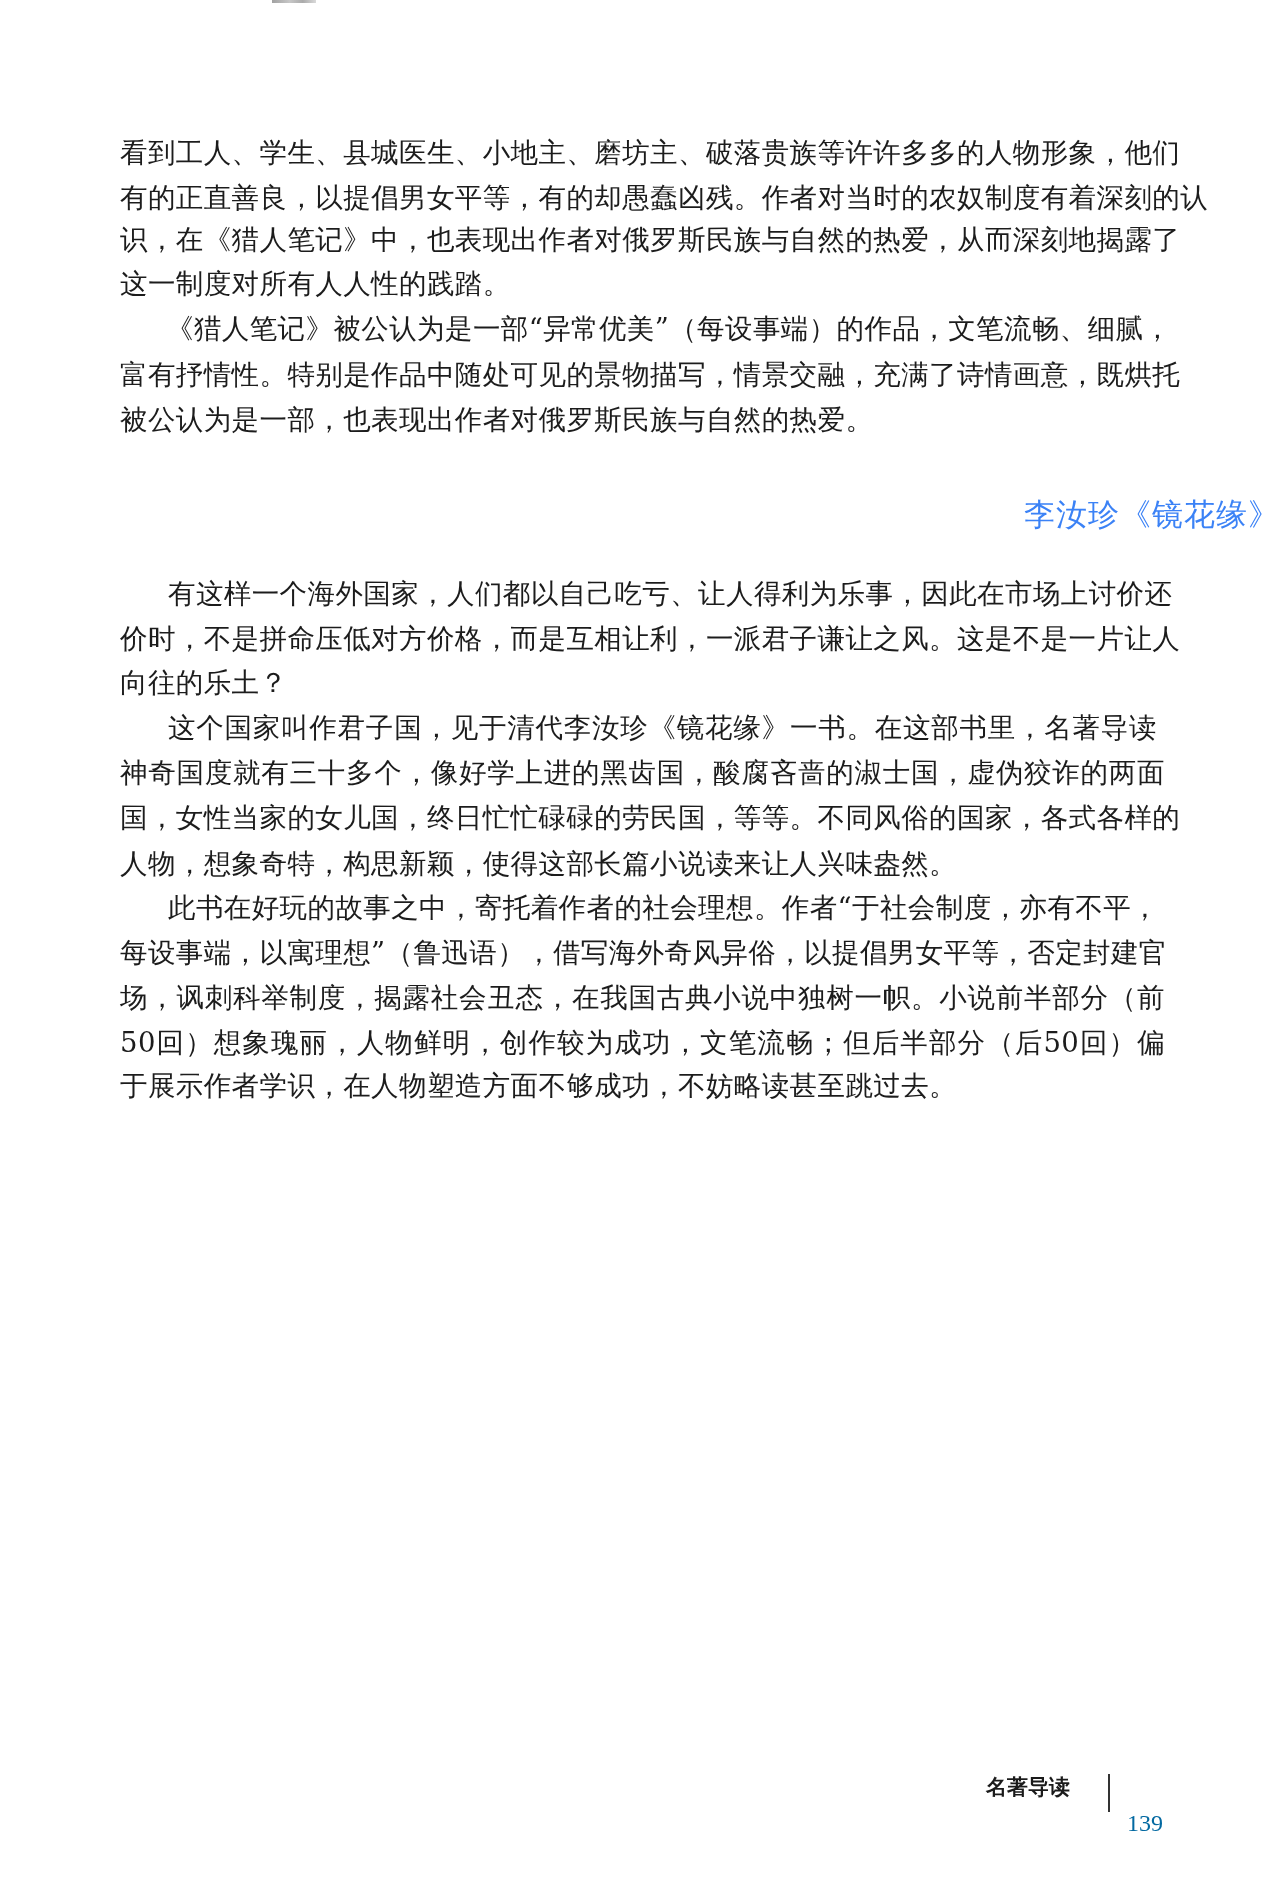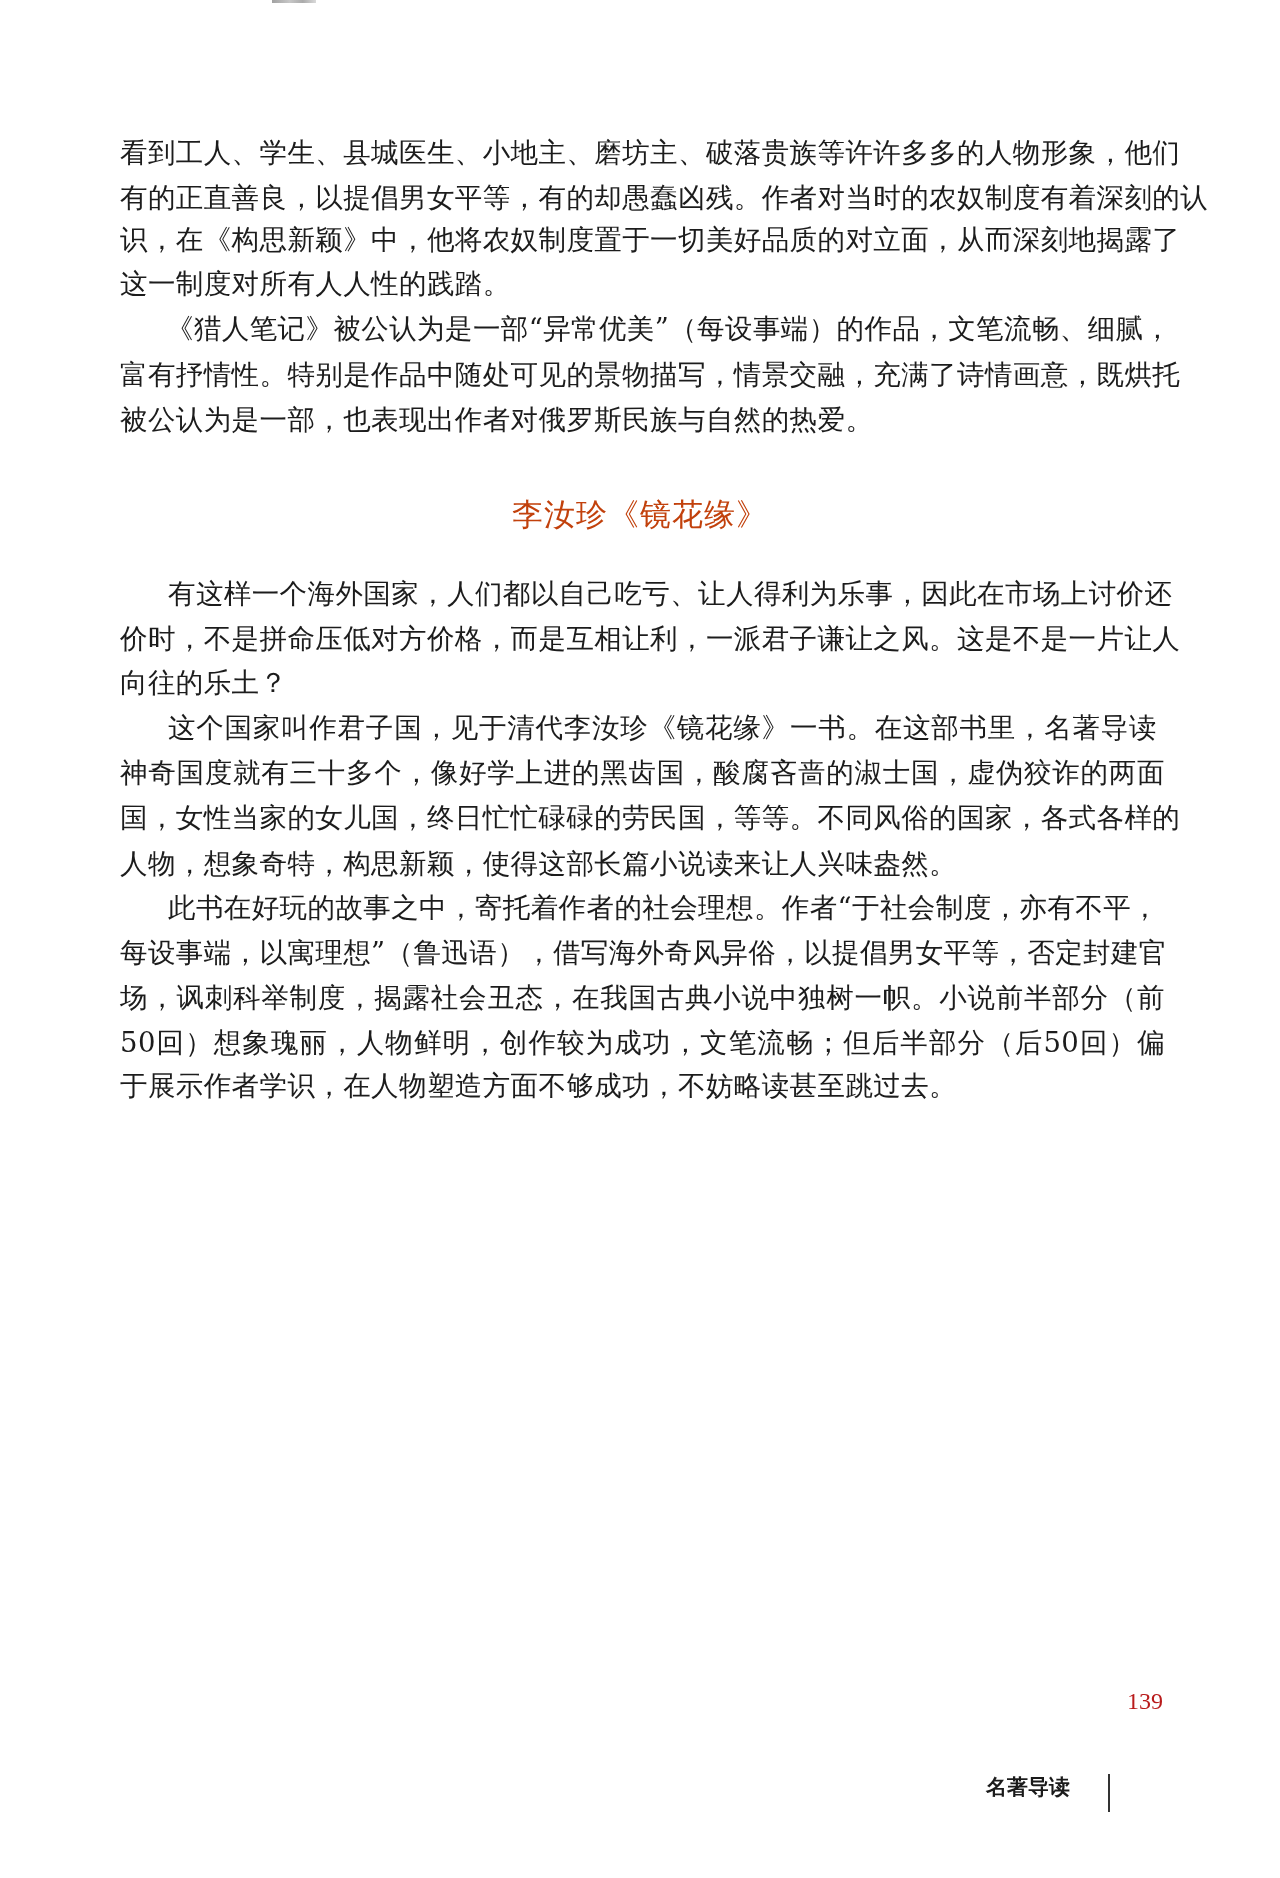--- a/index.html
+++ b/index.html
@@ -17,49 +17,49 @@
   .line {
     position: absolute; left: 120px; width: 1045px;
     font-size: 27.5px; line-height: 34px; height: 34px;
     white-space: nowrap; letter-spacing: 0.4px;
     text-align: justify; text-align-last: justify;
   }
   .line.last { text-align-last: left; }
   .line.indent { left: 168px; width: 989px; }
   .heading {
     position: absolute; left: 0; width: 1280px; top: 494px;
-    text-align: center; font-size: 31px; line-height: 40px;
-    letter-spacing: 1px; color: #c2410c;
+    text-align: right; font-size: 31px; line-height: 40px;
+    letter-spacing: 1px; color: #3b82f6;
   }
   .footer-label {
     position: absolute; left: 986px; top: 1774px;
     font-size: 21px; line-height: 26px; color: #1a1a1a; font-weight: bold;
   }
   .footer-rule {
     position: absolute; left: 1108px; top: 1774px; width: 1.5px; height: 38px;
     background: #333;
   }
   .footer-page {
-    position: absolute; left: 1127px; top: 1687px;
+    position: absolute; left: 1127px; top: 1809px;
     font-family: "Liberation Serif", serif;
-    font-size: 24px; line-height: 28px; color: #b91c1c; text-align: center;
+    font-size: 24px; line-height: 28px; color: #0369a1; text-align: center;
   }
 </style>
 </head>
 <body>
 
 <div class="scan-mark"></div>
 
 <div class="page">
 
   <div>
     <div>
       <div class="line" style="top:135px">看到工人、学生、县城医生、小地主、磨坊主、破落贵族等许许多多的人物形象，他们</div>
       <div class="line" style="top:180px">有的正直善良，以提倡男女平等，有的却愚蠢凶残。作者对当时的农奴制度有着深刻的认</div>
-      <div class="line" style="top:222px">识，在《构思新颖》中，他将农奴制度置于一切美好品质的对立面，从而深刻地揭露了</div>
+      <div class="line" style="top:222px">识，在《猎人笔记》中，也表现出作者对俄罗斯民族与自然的热爱，从而深刻地揭露了</div>
       <div class="line last" style="top:266px">这一制度对所有人人性的践踏。</div>
     </div>
     <div>
       <div class="line indent" style="top:311px; left:166px; width:999px;">《猎人笔记》被公认为是一部“异常优美”（每设事端）的作品，文笔流畅、细腻，</div>
       <div class="line" style="top:357px">富有抒情性。特别是作品中随处可见的景物描写，情景交融，充满了诗情画意，既烘托</div>
       <div class="line last" style="top:402px">被公认为是一部，也表现出作者对俄罗斯民族与自然的热爱。</div>
     </div>
   </div>
 
   <div>

